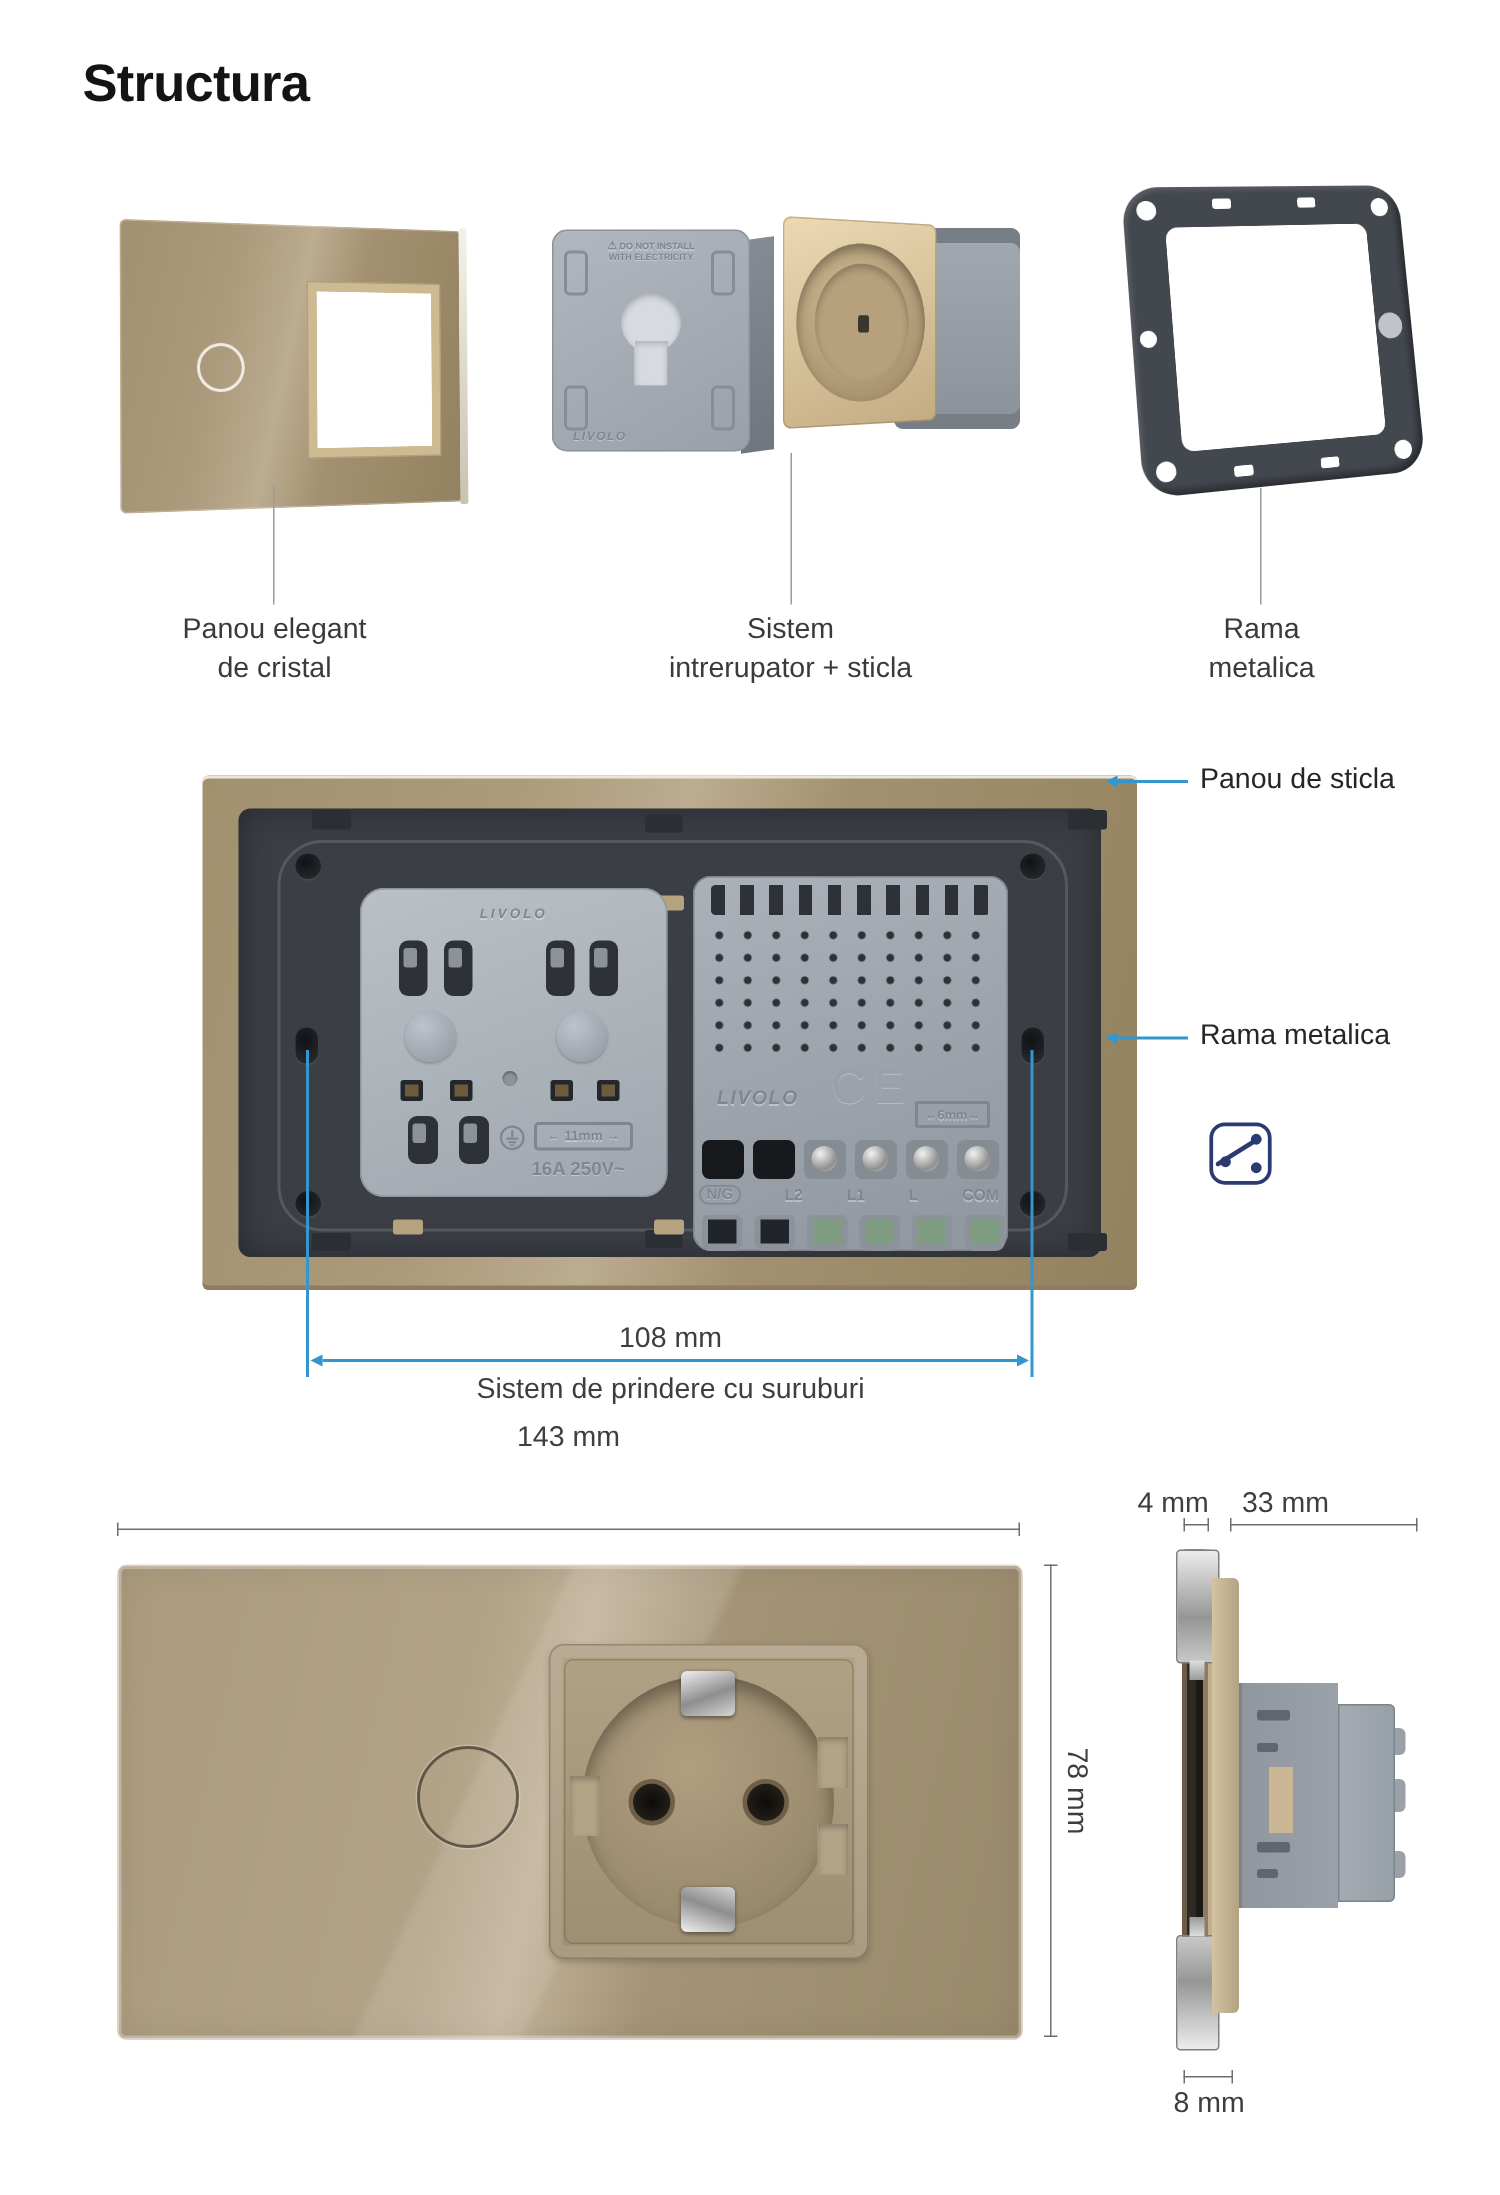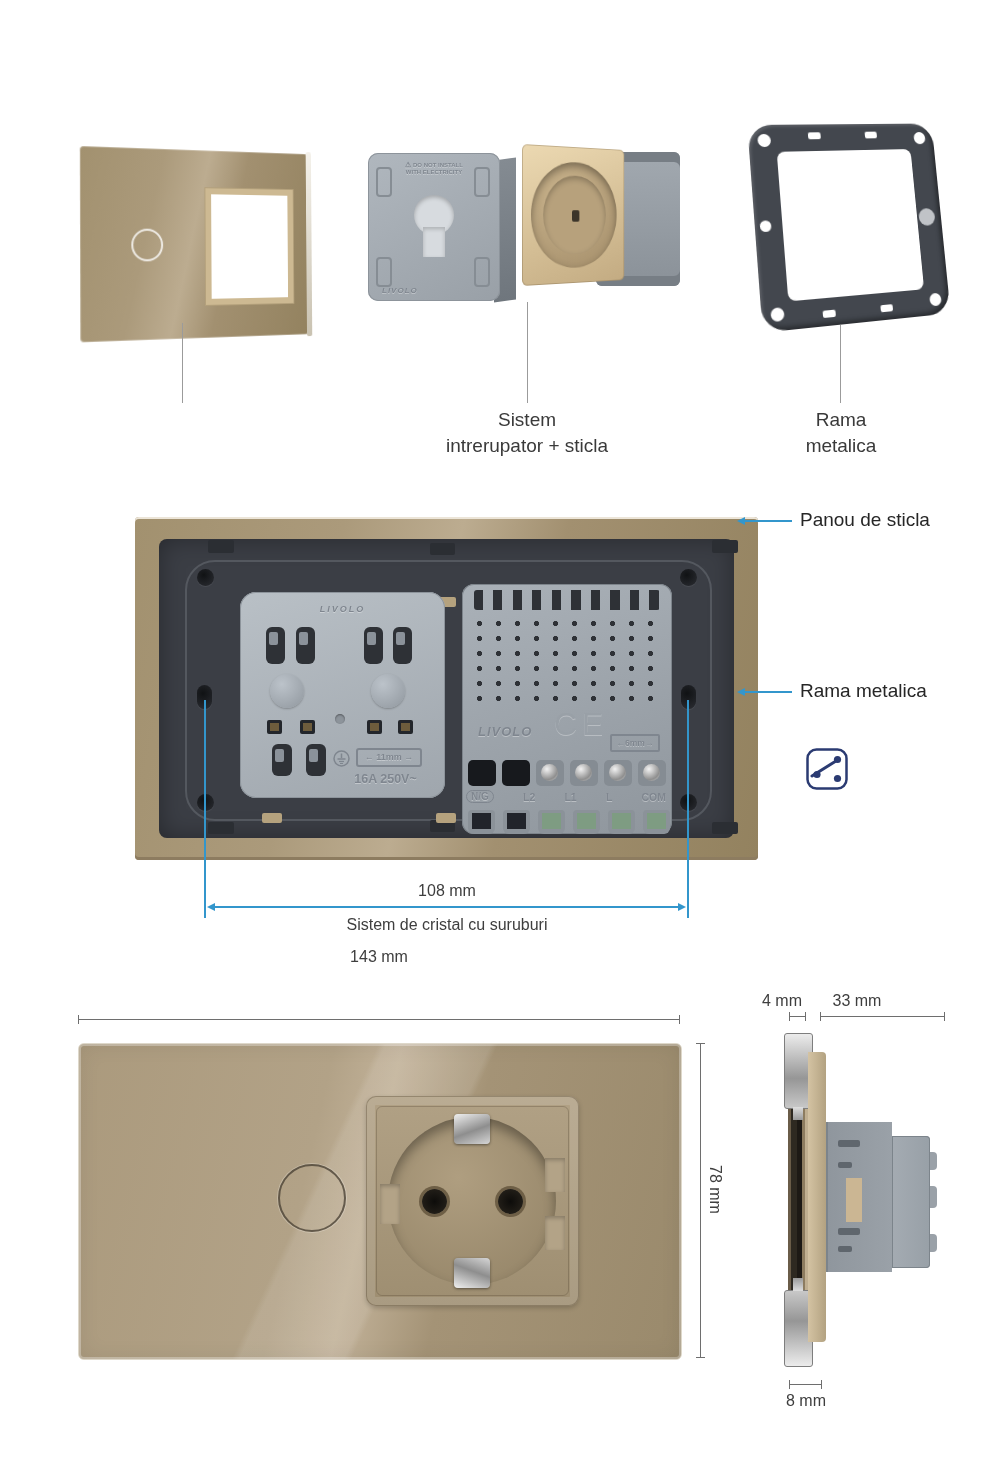--- a/index.html
+++ b/index.html
@@ -1,21 +1,21 @@
 <!DOCTYPE html>
 <html><head>
 <meta charset="utf-8">
 <style>
   html,body{margin:0;padding:0;background:#fff}
   .page{position:relative;width:1000px;height:1463px;background:#fff;
         font-family:"Liberation Sans",sans-serif;overflow:hidden}
   .abs{position:absolute}
   .title{font-size:35px;font-weight:700;color:#141414;letter-spacing:-0.5px}
   .cap{font-size:19px;line-height:26px;color:#3a3a3a;text-align:center;white-space:nowrap}
-  .dim{font-size:16px;color:#3e3e3e;text-align:center;white-space:nowrap}
+  .dim{font-size:19px;color:#3e3e3e;text-align:center;white-space:nowrap}
   .lbl{font-size:19px;color:#262626;white-space:nowrap}
   .conn{width:1px;background:#9b9b9b}
   .hline{height:1px;background:#6e6e6e}
   .vline{width:1px;background:#6e6e6e}
   .tickv{width:1px;height:9px;background:#6e6e6e}
   .tickh{height:1px;width:9px;background:#6e6e6e}
   .blueline{height:2px;background:#3396cc}
   .bluev{width:2px;background:#3396cc}
   .ar-l{width:0;height:0;border-top:4px solid transparent;border-bottom:4px solid transparent;border-right:8px solid #3396cc}
   .ar-r{width:0;height:0;border-top:4px solid transparent;border-bottom:4px solid transparent;border-left:8px solid #3396cc}
@@ -41,20 +41,21 @@
   .finger.dk>i{background:#21242b}
   .hole{position:absolute;border-radius:50%;background:radial-gradient(circle at 40% 35%,#101214,#26282d 80%);box-shadow:0 1px 1px rgba(255,255,255,.08)}
   .notch{position:absolute;background:#2b2e33;border-radius:2px}
   .tan{position:absolute;background:#b5a27e;border-radius:2px}
 </style>
 </head>
 <body>
 
 <div class="page">
 
+  <div class="abs title" style="left:55px;top:36px">Structura</div>
 
   <div class="abs" style="left:70px;top:108px;width:295px;height:240px">
     <div class="abs gold" style="left:10px;top:42px;width:238px;height:188px;border-radius:4px;
                 transform:perspective(800px) rotateY(17deg) rotateX(1deg);box-shadow:inset 0 0 0 1px rgba(255,255,255,.25)">
       <div class="abs" style="right:-4px;top:-2px;bottom:-2px;width:6px;background:linear-gradient(#f4f1ea,#c9c2b1);border-radius:2px"></div>
       <div class="abs" style="left:21%;top:42%;width:28px;height:28px;border:2px solid rgba(255,255,255,.8);border-radius:50%"></div>
       <div class="abs" style="left:53%;top:20%;width:35%;height:56%;background:#fff;border:6px solid #cdb992;box-shadow:0 0 0 1px #b3a07b"></div>
     </div>
   </div>
   <div class="abs conn" style="left:182px;top:323px;height:80px"></div>
@@ -107,20 +108,24 @@
       <div class="abs" style="left:5px;top:94px;width:11px;height:11px;border-radius:50%;background:#fff"></div>
       <div class="abs" style="right:7px;top:90px;width:18px;height:18px;border-radius:50%;background:#c0c3c7"></div>
       <div class="abs" style="left:60px;top:8px;width:13px;height:7px;background:#fff;border-radius:2px"></div>
       <div class="abs" style="left:120px;top:8px;width:13px;height:7px;background:#fff;border-radius:2px"></div>
       <div class="abs" style="left:60px;bottom:8px;width:13px;height:7px;background:#fff;border-radius:2px"></div>
       <div class="abs" style="left:120px;bottom:8px;width:13px;height:7px;background:#fff;border-radius:2px"></div>
     </div>
   </div>
   <div class="abs conn" style="left:840px;top:325px;height:78px"></div>
 
+  <div class="abs cap" style="left:93px;top:407px;width:180px">
+    <div>Panou elegant</div>
+    <div>de cristal</div>
+  </div>
   <div class="abs cap" style="left:407px;top:407px;width:240px">
     <div>Sistem</div>
     <div>intrerupator + sticla</div>
   </div>
   <div class="abs cap" style="left:761px;top:407px;width:160px">
     <div>Rama</div>
     <div>metalica</div>
   </div>
 
   <div class="abs gold" style="left:135px;top:517px;width:623px;height:343px;border-radius:4px;box-shadow:inset 0 2px 0 #ece5d8, inset 0 -3px 0 #8d7c60">
@@ -266,21 +271,21 @@
   </span>
 
   <div class="abs bluev" style="left:204px;top:700px;height:218px"></div>
   <div class="abs bluev" style="left:687px;top:700px;height:218px"></div>
   <div class="abs dim" style="left:347px;top:882px;width:200px">108 mm</div>
   <div class="abs" style="left:207px;top:903px;width:479px;display:flex;align-items:center">
     <div class="ar-l"></div>
     <div class="blueline" style="flex:1;height:1.5px"></div>
     <div class="ar-r"></div>
   </div>
-  <div class="abs dim" style="left:197px;top:916px;width:500px">Sistem de cristal cu suruburi</div>
+  <div class="abs dim" style="left:197px;top:916px;width:500px">Sistem de prindere cu suruburi</div>
 
   <div class="abs dim" style="left:279px;top:948px;width:200px">143 mm</div>
   <div class="abs" style="left:78px;top:1015px;width:602px;height:9px">
     <div class="tickv abs" style="left:0;top:0"></div>
     <div class="hline abs" style="left:0;right:0;top:4px"></div>
     <div class="tickv abs" style="right:0;top:0"></div>
   </div>
 
   <div class="abs gold2" style="left:78px;top:1043px;width:602px;height:315px;border-radius:6px;border:1px solid #ded8ca;
               box-shadow:inset 0 0 0 2px rgba(255,255,255,.3), inset 0 0 22px rgba(0,0,0,.08)">

